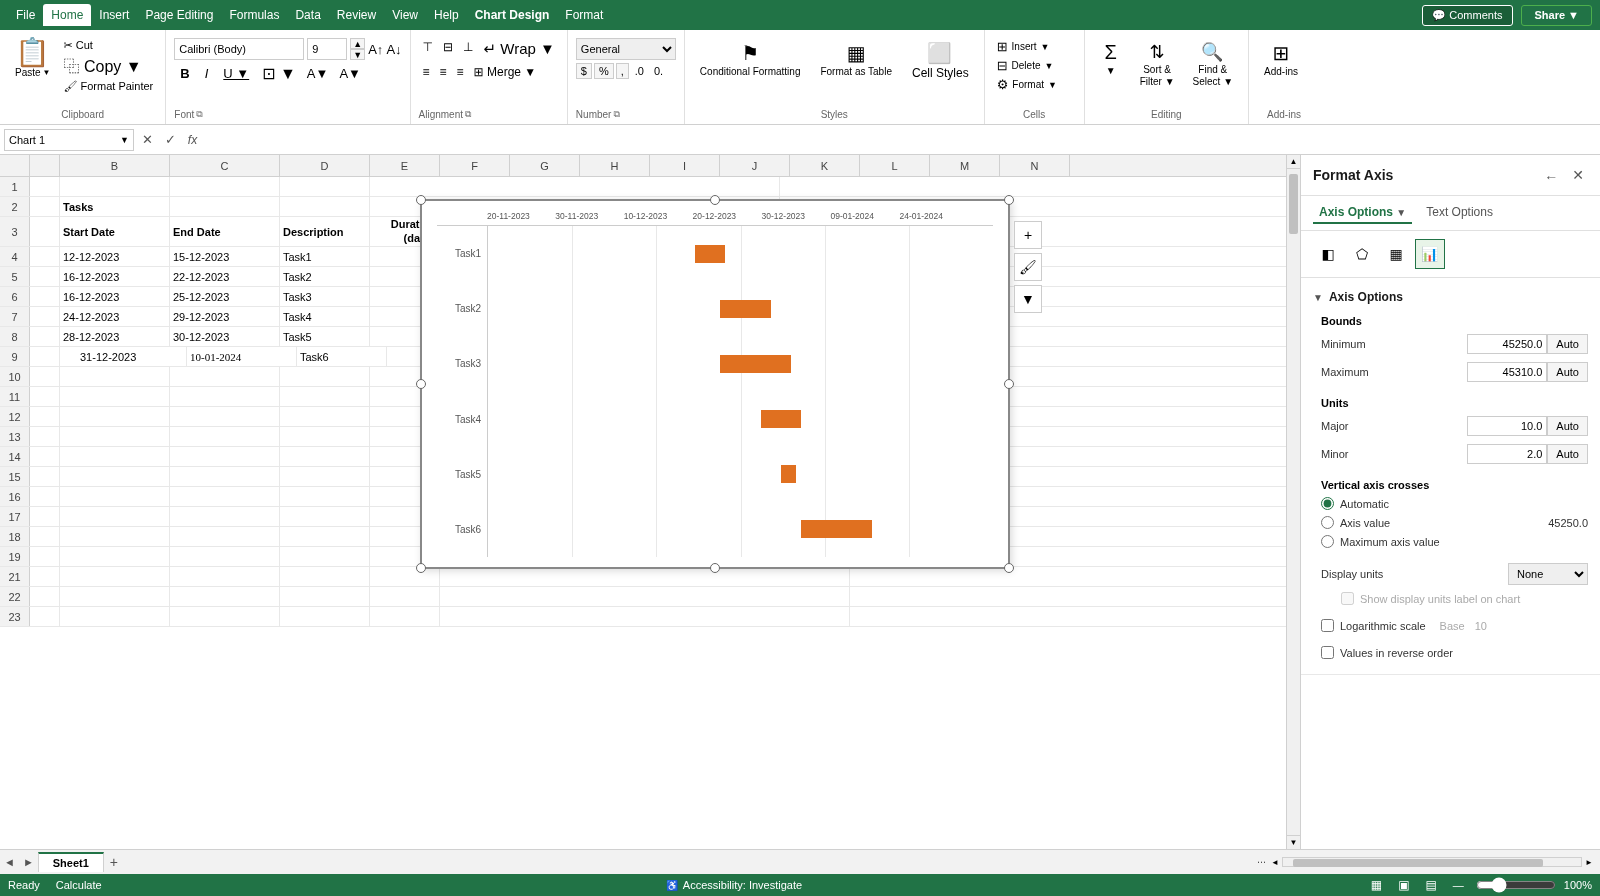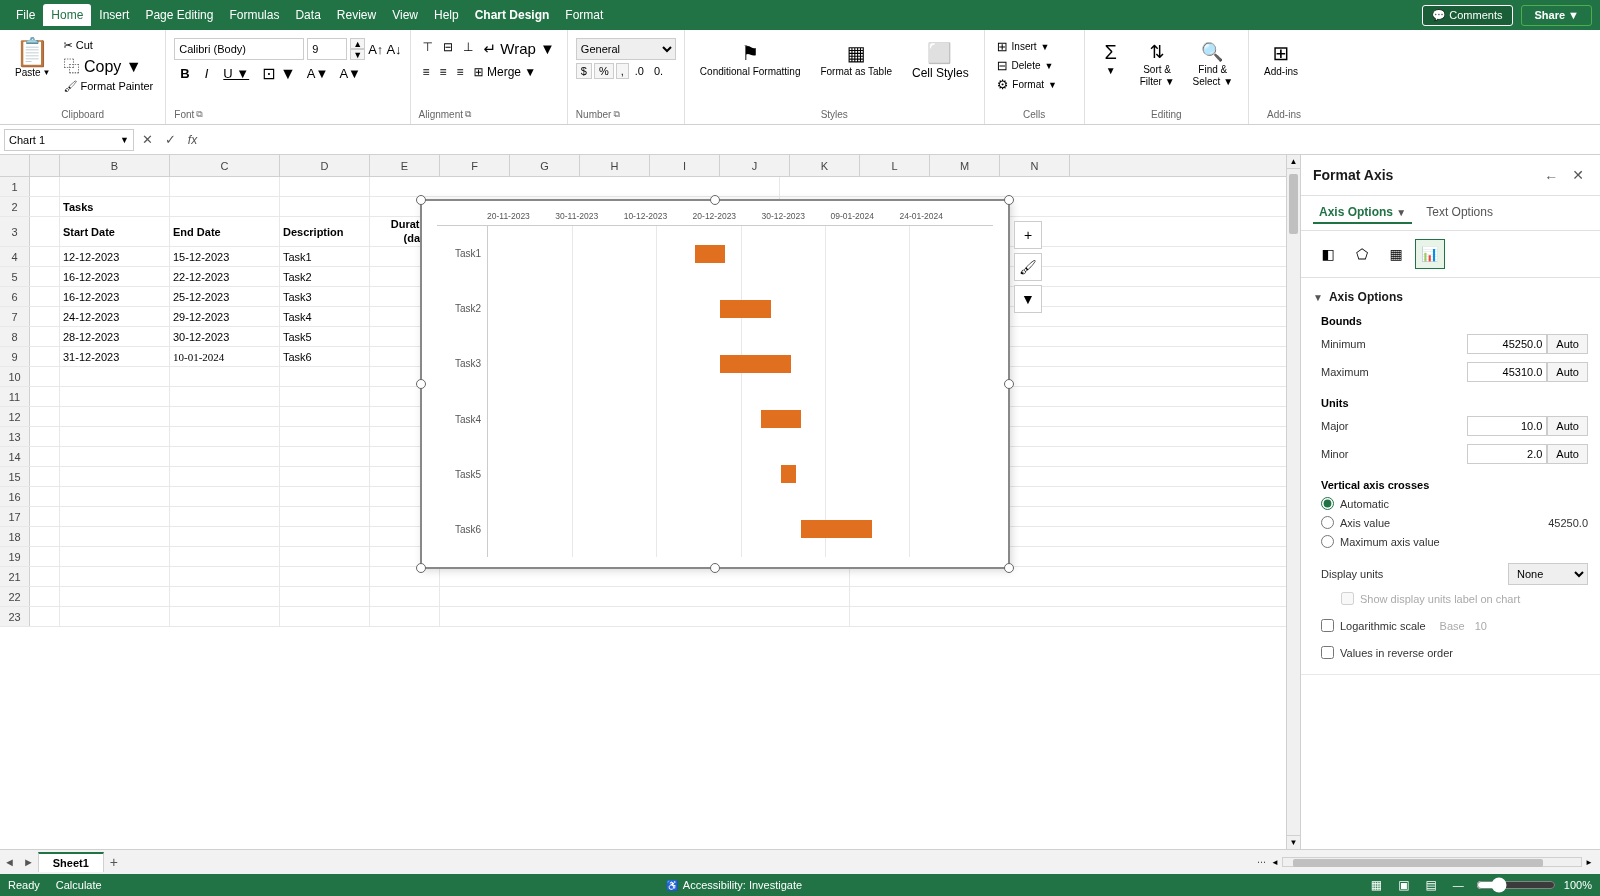--- a/index.html
+++ b/index.html
@@ -378,21 +378,21 @@
           <div class="cell" style="width:110px;">28-12-2023</div>
           <div class="cell" style="width:110px;">30-12-2023</div>
           <div class="cell" style="width:90px;">Task5</div>
           <div class="cell right-align" style="width:70px;">2</div>
           <div class="cell" style="width:340px;"></div>
         </div>
 
         <div class="sheet-row">
           <div class="row-number">9</div>
           <div class="cell" style="width:30px;"></div>
-          <div class="cell" style="width:110px;">31-12-2023</div>
+          <div class="cell" style="width:110px;margin-left:17px;">31-12-2023</div>
           <div class="cell" style="width:110px;font-family:Liberation Serif, serif;">10-01-2024</div>
           <div class="cell" style="width:90px;">Task6</div>
           <div class="cell right-align" style="width:70px;">10</div>
           <div class="cell" style="width:340px;"></div>
         </div>
 
         <div id="empty-rows">
             <div class="sheet-row">
               <div class="row-number">10</div>
       <div class="cell" style="width:30px;"></div>

